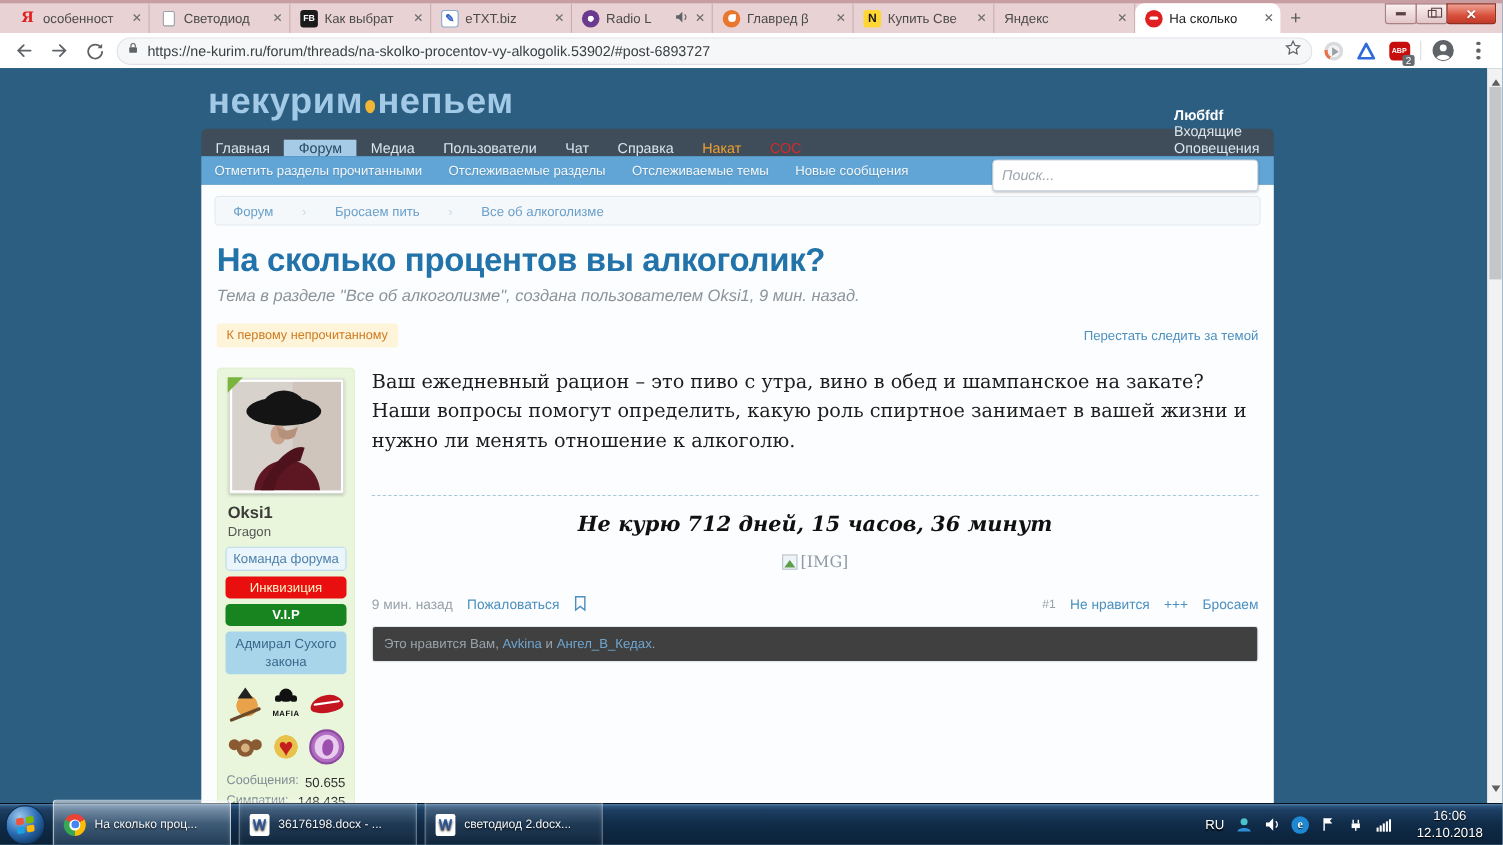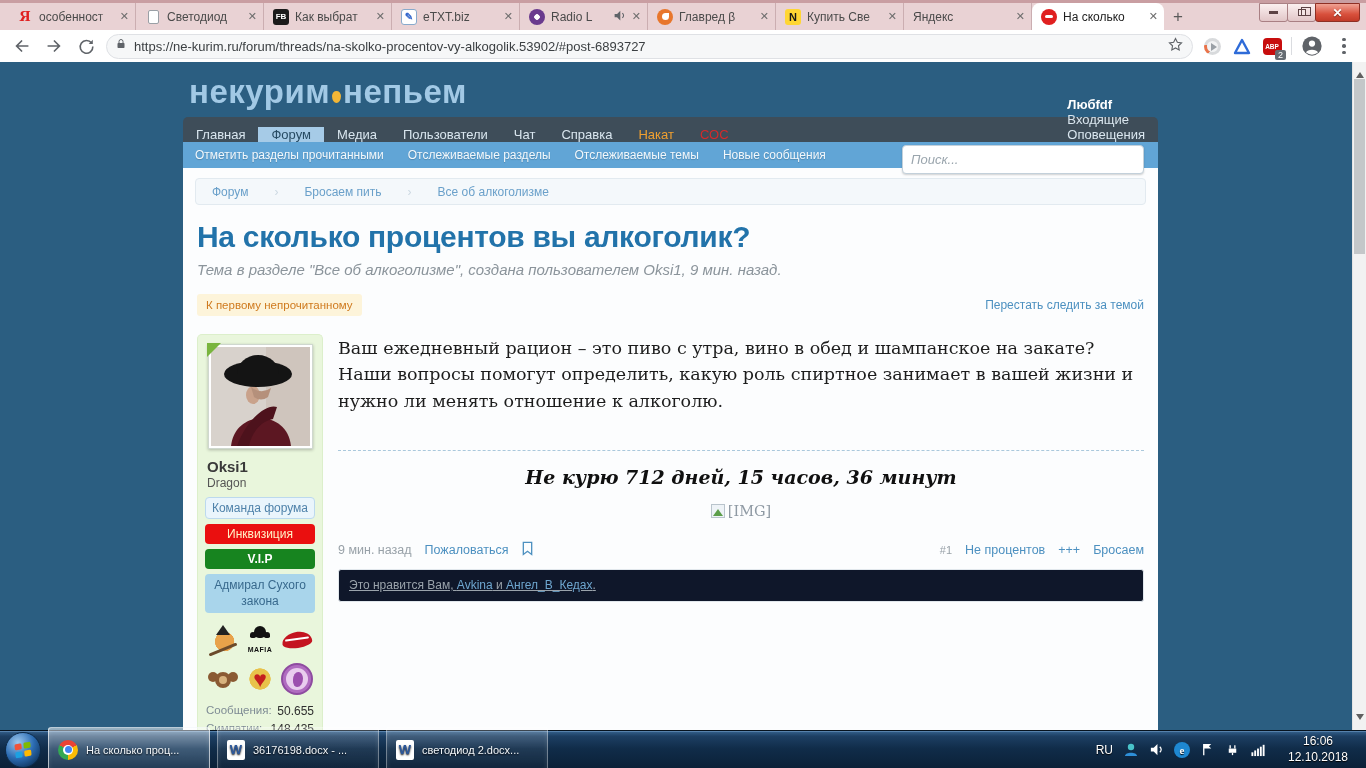--- a/index.html
+++ b/index.html
@@ -160,22 +160,22 @@
     font-weight:bold; font-size:19px; color:#101010; }
   #imgline { display:flex; align-items:center; justify-content:center; gap:3px; margin-top:15px;
     font-family:"DejaVu Serif", serif; font-size:14.5px; color:#8f9aa4; }
   .img-ic { width:14px; height:14px; background:#eef3f7; border:1px solid #b9c4cc; position:relative; }
   .img-ic::after { content:""; position:absolute; bottom:1px; left:1px; border-left:5px solid transparent;
     border-right:5px solid transparent; border-bottom:7px solid #5c9e4a; }
   #postfooter { margin-top:22px; display:flex; align-items:center; gap:13px; font-size:12.5px; color:#98a1a8; }
   .flink { color:#4c90c0; }
   .fspacer { flex:1; }
   #post-num { font-size:11px; }
-  #likesbox { margin-top:10px; border:1px solid #e1e7ec; background:#0f172a; border-radius:3px;
-    padding:8px 10px 9px; font-size:12px; color:#9aa3ab;text-decoration:underline; }
+  #likesbox { margin-top:10px; border:1px solid #e1e7ec; background:#404040; border-radius:3px;
+    padding:8px 10px 9px; font-size:12px; color:#9aa3ab; }
   #likesbox a { color:#6ea6cf; text-decoration:none; }
   
   #vscroll { position:absolute; right:0; top:62px; bottom:38px; width:14px; background:#f2f2f2;
     border-left:1px solid #e4e4e4; }
   .sb-arrow { position:absolute; left:3px; width:0; height:0; border:4px solid transparent; }
   .sb-up { top:6px; border-bottom:6px solid #606060; }
   .sb-down { bottom:6px; border-top:6px solid #606060; }
   #sb-thumb { position:absolute; top:17px; left:1px; width:11px; height:175px; background:#c4c7c9; }
   
   #taskbar { position:absolute; left:0; right:0; bottom:0; height:38px;
@@ -436,21 +436,21 @@
           <div id="postfooter">
             <span>9 мин. назад</span>
             <span class="flink">Пожаловаться</span>
             <span>
               <svg width="13" height="15" viewBox="0 0 14 16">
                   <path d="M2.5 1.5h9v13l-4.5-3.5-4.5 3.5z" fill="none" stroke="#4c90c0" stroke-width="1.4"></path>
                 </svg>
             </span>
             <span class="fspacer"></span>
             <span id="post-num">#1</span>
-            <span class="flink">Не процентов</span>
+            <span class="flink">Не нравится</span>
             <span class="flink">+++</span>
             <span class="flink">Бросаем</span>
           </div>
           <div id="likesbox">
             <span>Это нравится Вам, </span><a>Avkina</a><span> и </span><a>Ангел_В_Кедах</a><span>.</span>
           </div>
         </div>
       </div>
     </div>
   </div>

